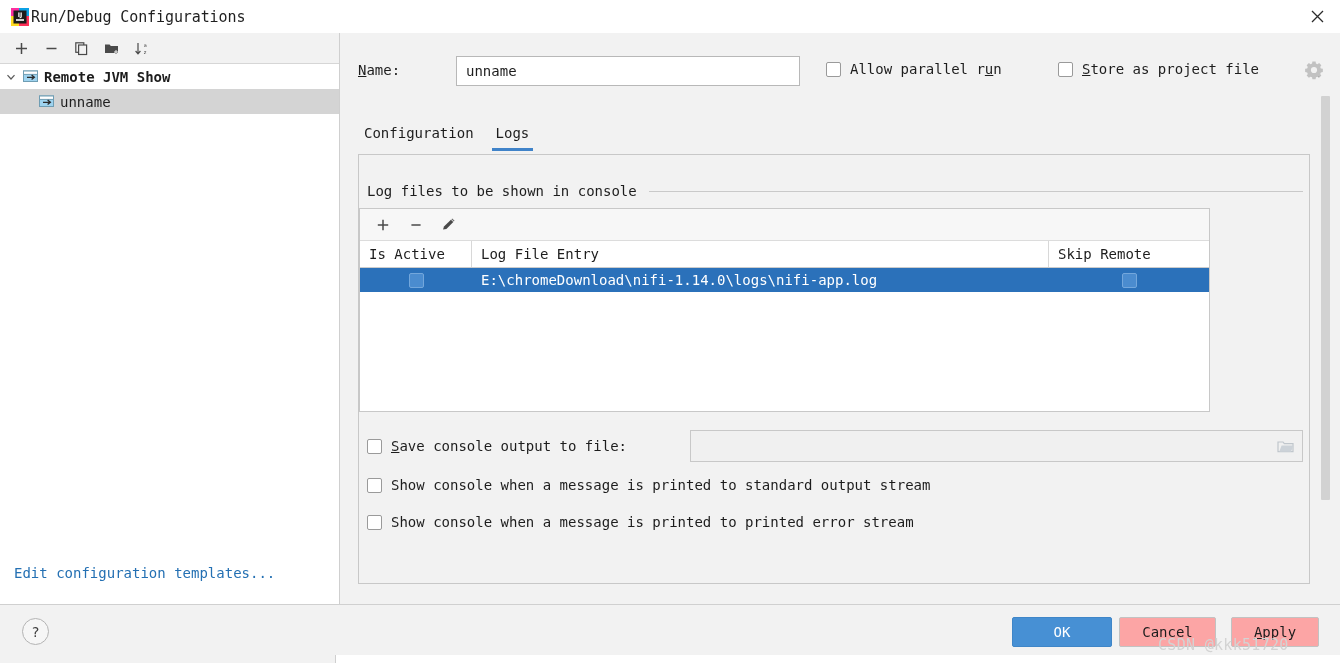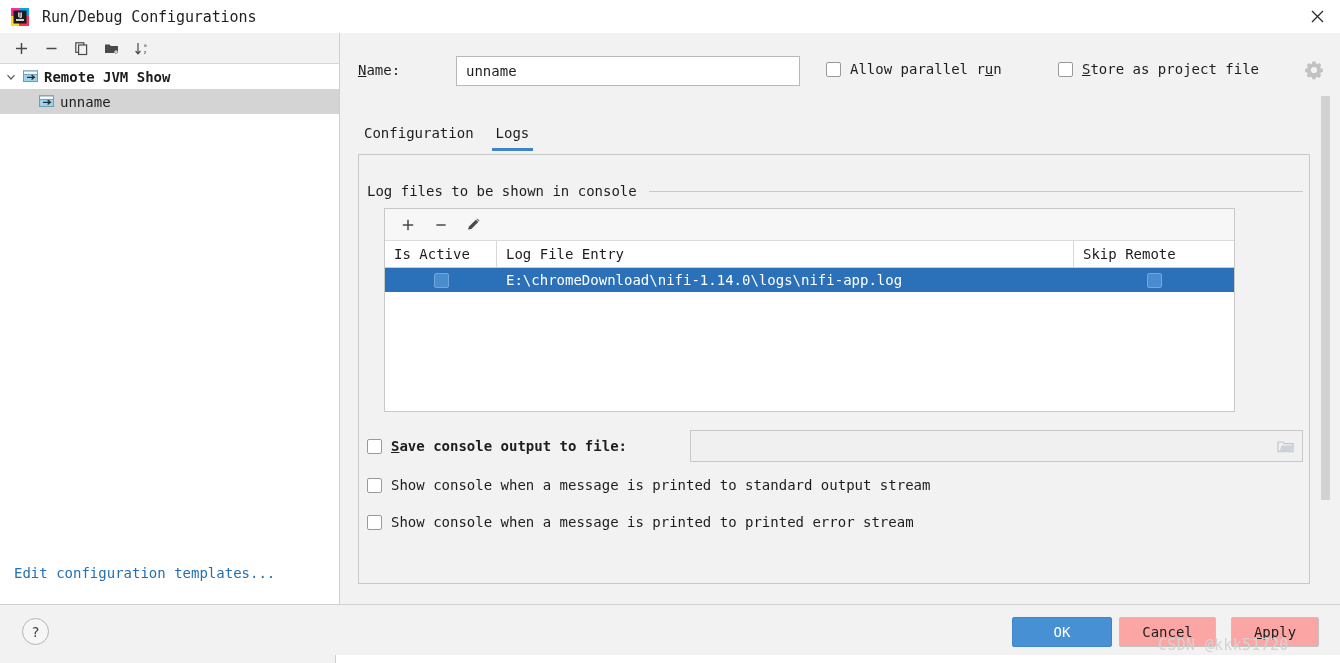--- a/index.html
+++ b/index.html
@@ -31,21 +31,21 @@
     display: flex;
     align-items: center;
   }
   .title-logo {
     width: 20px; height: 20px;
     margin-left: 10px;
     flex: none;
     position: relative;
   }
   .title-text {
-    margin-left: 12px;
+    margin-left: 1px;
     font-size: 15px;
     color: #1f1f1f;
     letter-spacing: -0.1px;
   }
   .close-btn {
     position: absolute;
     right: 0; top: 0;
     width: 46px; height: 33px;
     display: flex;
     align-items: center;
@@ -218,21 +218,21 @@
   }
   .section-title .rule {
     flex: 1;
     height: 1px;
     background: #c9c9c9;
     margin-left: 12px;
   }
 
   .table-box {
     position: absolute;
-    left: 25px; top: 53px;
+    left: 0; top: 53px;
     width: 851px; height: 204px;
     border: 1px solid #c8c8c8;
     box-sizing: border-box;
     background: #ffffff;
   }
   .table-toolbar {
     height: 31px;
     background: #f7f7f7;
     border-bottom: 1px solid #dcdcdc;
     display: flex;
@@ -288,21 +288,20 @@
     margin-right: 0;
   }
   .cbox.sel:after { border-color: #ffffff; }
 
   .save-row {
     position: absolute;
     left: 8px; top: 275px;
     width: 936px; height: 32px;
     display: flex;
     align-items: center;
-    font-weight: bold;
   }
   .save-input-wrap {
     position: absolute;
     left: 323px; top: 0;
     width: 613px; height: 32px;
     border: 1px solid #c8c8c8;
     background: #f0f0f0;
     box-sizing: border-box;
   }
   .folder-icon {

